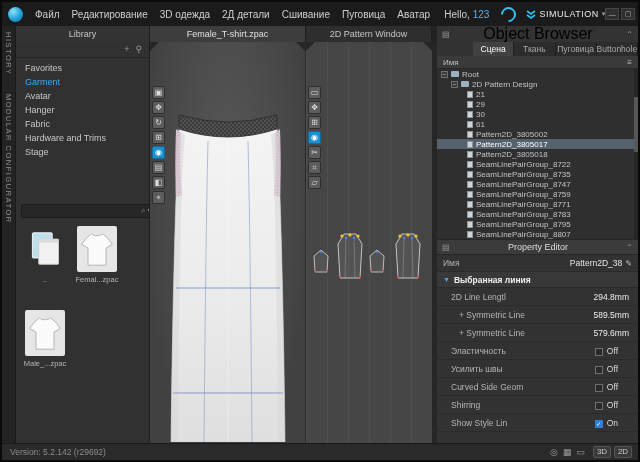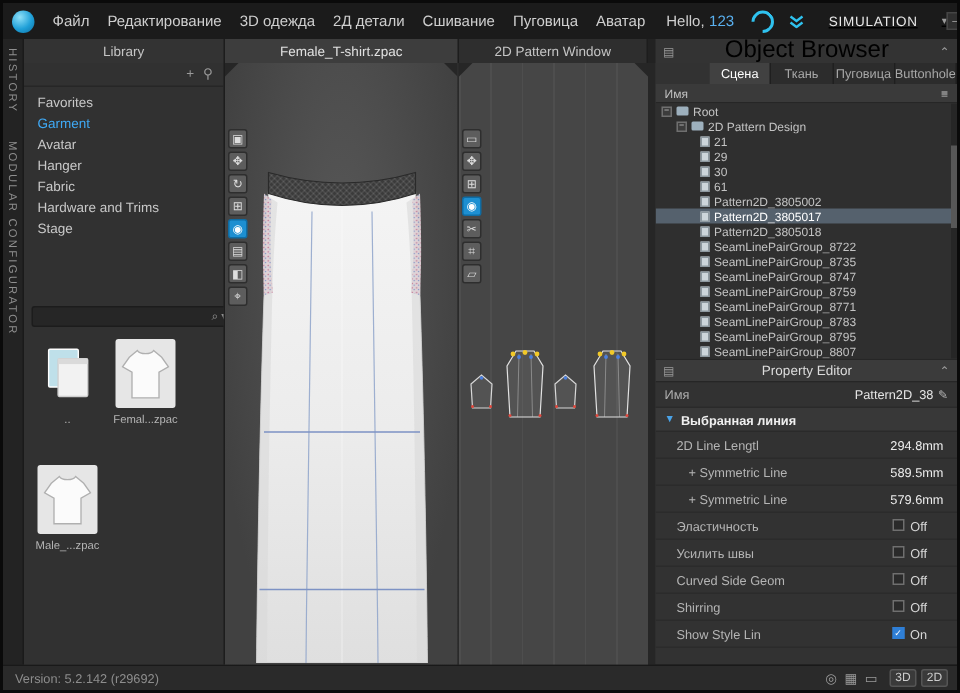--- a/index.html
+++ b/index.html
@@ -9,21 +9,21 @@
 
   
   .titlebar{height:24px;background:#1b1b1b;display:flex;align-items:center;flex:0 0 auto;}
   .logo{width:15px;height:15px;border-radius:50%;margin:0 6px;flex:0 0 auto;
         background:radial-gradient(circle at 35% 30%,#8fe0f8,#1fa0d8 55%,#0d6ea0);}
   .menu{color:#cfcfcf;font-size:10px;padding:0 6px;cursor:default;white-space:nowrap;}
   .hello{color:#cfcfcf;font-size:10px;margin-left:8px;white-space:nowrap;display:flex;gap:3px;}
   .uname{color:#5ab1f0;}
   .swoosh{width:11px;height:11px;border:2px solid #2fc2ef;border-left-color:transparent;border-radius:50%;
           transform:rotate(-45deg);margin-left:12px;flex:0 0 auto;}
-  .simwrap{display:flex;align-items:center;margin-left:10px;gap:16px;text-decoration:underline;}
+  .simwrap{display:flex;align-items:center;margin-left:10px;gap:3px;}
   .simlabel{color:#e8e8e8;font-size:9px;letter-spacing:.5px;}
   .simcaret{color:#9a9a9a;font-size:7px;}
   .winbtns{margin-left:auto;display:flex;gap:2px;margin-right:4px;}
   .winbtn{width:14px;height:12px;background:#2f2f2f;border:1px solid #454545;color:#b5b5b5;font-size:7px;
           display:flex;align-items:center;justify-content:center;box-sizing:border-box;}
 
   
   .main{flex:1;display:flex;min-height:0;}
   .rail{width:14px;background:#232323;display:flex;flex-direction:column;align-items:center;gap:18px;
         padding-top:6px;flex:0 0 auto;border-right:1px solid #1a1a1a;box-sizing:border-box;}
@@ -106,21 +106,21 @@
   .pe-name .val{margin-left:auto;color:#e5e5e5;}
   .editic{color:#b9b9b9;font-size:8px;margin-left:3px;}
   .pe-section{height:15px;display:flex;align-items:center;background:#383838;border-bottom:1px solid #2a2a2a;
               font-size:8.5px;color:#f0f0f0;font-weight:bold;padding:0 6px;gap:4px;flex:0 0 auto;}
   .pe-section .tri{color:#4aa3e8;font-size:7px;font-weight:normal;}
   .pe-rows{flex:1;overflow:hidden;}
   .prow{height:18px;display:flex;align-items:center;border-bottom:1px solid #2b2b2b;font-size:8.5px;box-sizing:border-box;}
   .plabel{color:#b5b5b5;padding-left:14px;white-space:nowrap;}
   .plabel.indent{padding-left:22px;}
   .pval{margin-left:auto;padding-right:9px;color:#ececec;}
-  .pcheck{margin-left:auto;display:flex;align-items:flex-start;gap:4px;padding-right:20px;color:#d8d8d8;}
+  .pcheck{margin-left:auto;display:flex;align-items:flex-end;gap:4px;padding-right:20px;color:#d8d8d8;}
   .cb{width:8px;height:8px;background:#2a2a2a;border:1px solid #6f6f6f;box-sizing:border-box;display:flex;
       align-items:center;justify-content:center;font-size:6px;color:#fff;}
   .cb.checked{background:#2f7fd6;border-color:#2f7fd6;}
   .cb i{font-style:normal;}
 
   
   .statusbar{height:16px;background:#2a2a2a;border-top:1px solid #191919;display:flex;align-items:center;flex:0 0 auto;}
   .version{color:#8d8d8d;font-size:8.5px;margin-left:8px;white-space:nowrap;}
   .sb-icons{margin-left:auto;display:flex;gap:5px;color:#9a9a9a;font-size:9px;align-items:center;}
   .sb-group{display:flex;gap:3px;margin:0 6px 0 8px;}

